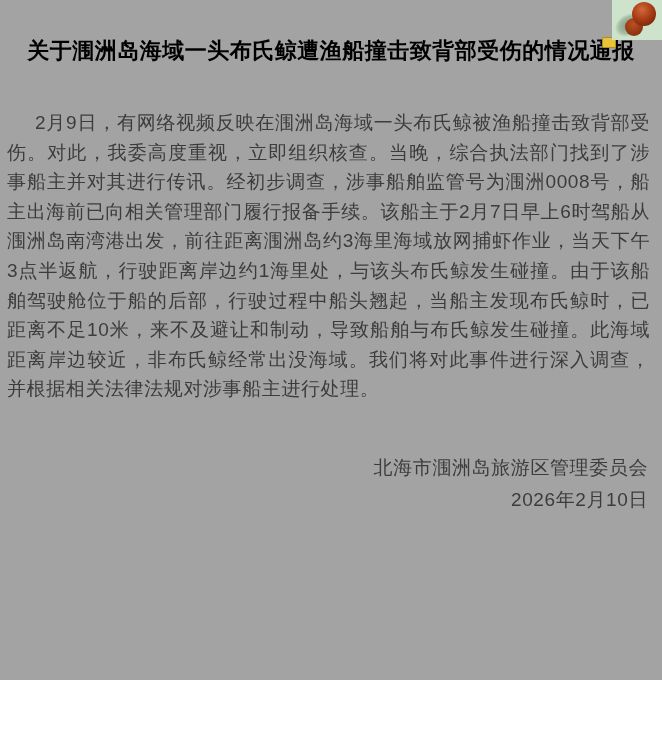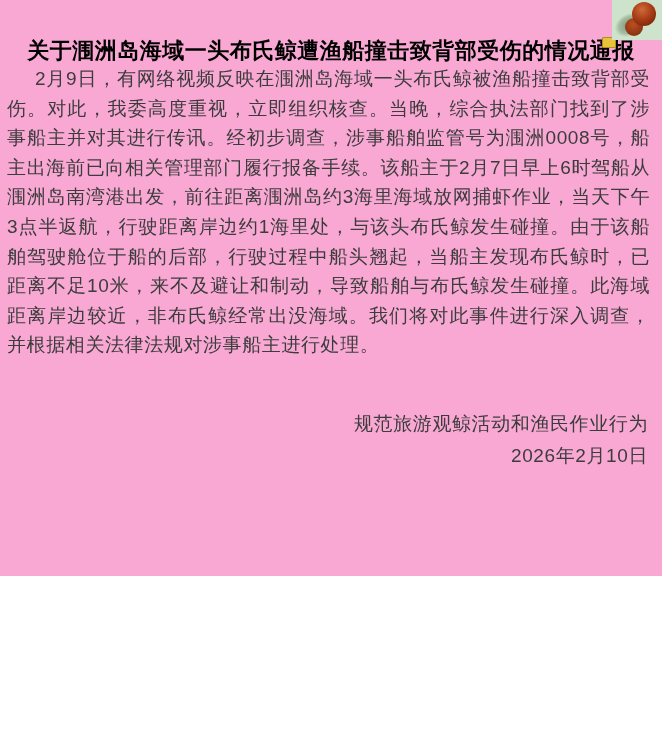--- a/index.html
+++ b/index.html
@@ -1,20 +1,20 @@
 <!DOCTYPE html>
 <html><head>
 <meta charset="utf-8">
 <style>
   html, body { margin: 0; padding: 0; background: #ffffff; }
   .page {
     position: relative;
     width: 662px;
-    height: 576px;
-    background: #f9a8d4;
+    height: 680px;
+    background: #a3a3a3;
     font-family: "Liberation Sans", sans-serif;
     overflow: hidden;
   }
   .pin-wrap {
     position: absolute;
     top: 0;
     left: 612px;
     width: 50px;
     height: 40px;
   }
@@ -32,20 +32,21 @@
     margin: 0;
     padding: 38px 20px 0 20px;
     text-align: center;
     font-size: 22px;
     line-height: 26px;
     font-weight: 900;
     color: #000000;
     letter-spacing: 0.5px;
   }
   .doc-body {
+    margin-top: 44px;
     padding: 0 12px 0 7px;
   }
   .doc-body p {
     margin: 0;
     font-size: 19px;
     line-height: 29.6px;
     color: #3c3c3c;
     text-align: justify;
     text-indent: 28px;
     letter-spacing: 0.6px;
@@ -93,17 +94,17 @@
     </svg>
   </div>
 
   <h1 class="doc-title">关于涠洲岛海域一头布氏鲸遭渔船撞击致背部受伤的情况通报</h1>
 
   <div class="doc-body">
     <p>2月9日，有网络视频反映在涠洲岛海域一头布氏鲸被渔船撞击致背部受伤。对此，我委高度重视，立即组织核查。当晚，综合执法部门找到了涉事船主并对其进行传讯。经初步调查，涉事船舶监管号为涠洲0008号，船主出海前已向相关管理部门履行报备手续。该船主于2月7日早上6时驾船从涠洲岛南湾港出发，前往距离涠洲岛约3海里海域放网捕虾作业，当天下午3点半返航，行驶距离岸边约1海里处，与该头布氏鲸发生碰撞。由于该船舶驾驶舱位于船的后部，行驶过程中船头翘起，当船主发现布氏鲸时，已距离不足10米，来不及避让和制动，导致船舶与布氏鲸发生碰撞。此海域距离岸边较近，非布氏鲸经常出没海域。我们将对此事件进行深入调查，并根据相关法律法规对涉事船主进行处理。</p>
   </div>
 
   <div class="doc-footer">
-    <div>规范旅游观鲸活动和渔民作业行为</div>
+    <div>北海市涠洲岛旅游区管理委员会</div>
     <div>2026年2月10日</div>
   </div>
 
 </div>
 
 </body></html>

